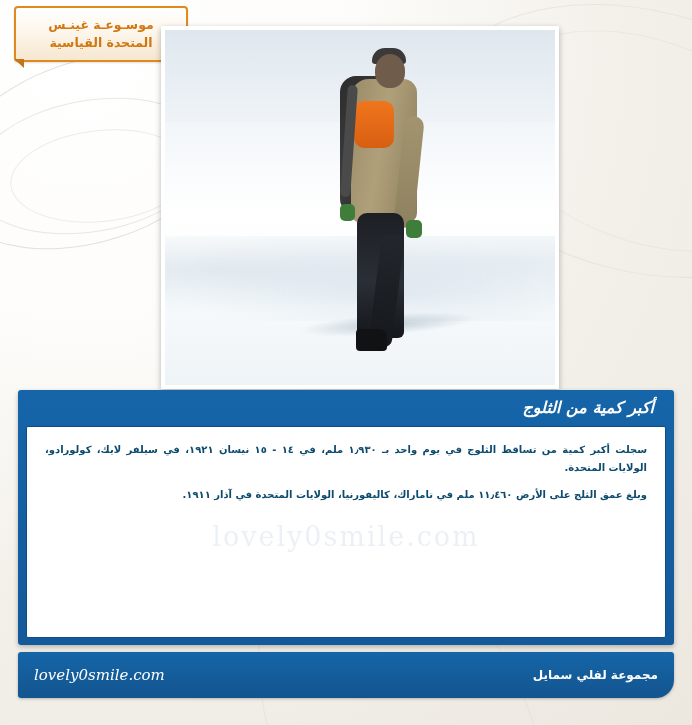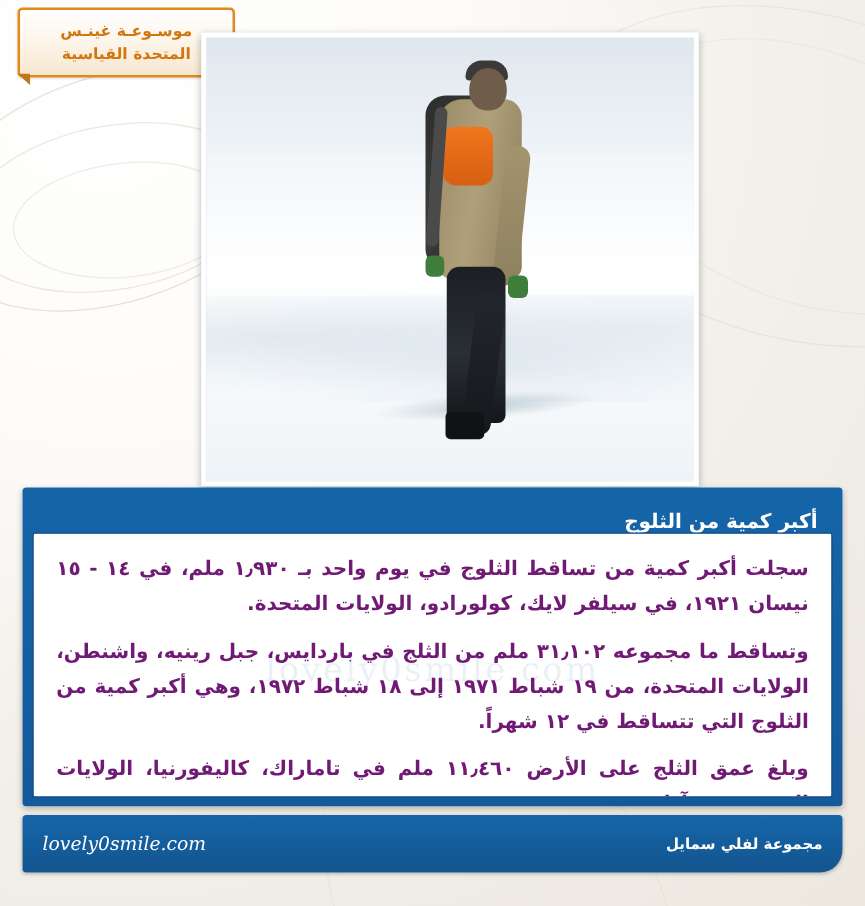--- a/index.html
+++ b/index.html
@@ -208,44 +208,45 @@
     height: 255px;
     background: linear-gradient(180deg, #1565a8 0%, #14599a 100%);
     border-radius: 3px;
     box-shadow: 0 2px 5px rgba(0,0,0,0.25);
     box-sizing: border-box;
     padding: 8px;
   }
   .panel-title-row {
     height: 28px;
     display: flex;
-    align-items: flex-end;
+    align-items: flex-start;
     justify-content: flex-start;
     padding: 0 12px;
+    font-style: italic;
   }
   .panel-title {
     color: #ffffff;
     font-size: 16px;
     font-weight: bold;
     letter-spacing: 0;
   }
   .panel-body {
     position: relative;
     background: #ffffff;
     border: 1px solid #0f4d86;
     border-radius: 2px;
     height: 212px;
     padding: 14px 18px 10px 18px;
     box-sizing: border-box;
     overflow: hidden;
   }
   .panel-body p {
     margin: 0 0 10px 0;
-    color: #701a75;
-    font-size: 16px;
+    color: #0c4a6e;
+    font-size: 10px;
     font-weight: bold;
     line-height: 1.75;
     text-align: justify;
     text-align-last: right;
   }
   .watermark {
     position: absolute;
     left: 50%;
     top: 52%;
     transform: translate(-50%,-50%);
@@ -324,21 +325,20 @@
       </div>
     </div>
   </div>
 
   <div class="panel">
     <div class="panel-title-row">
       <div class="panel-title">أكبر كمية من الثلوج</div>
     </div>
     <div class="panel-body">
       <p>سجلت أكبر كمية من تساقط الثلوج في يوم واحد بـ ١٫٩٣٠ ملم، في ١٤ - ١٥ نيسان ١٩٢١، في سيلفر لايك، كولورادو، الولايات المتحدة.</p>
-      <p>وتساقط ما مجموعه ٣١٫١٠٢ ملم من الثلج في باردايس، جبل رينيه، واشنطن، الولايات المتحدة، من ١٩ شباط ١٩٧١ إلى ١٨ شباط ١٩٧٢، وهي أكبر كمية من الثلوج التي تتساقط في ١٢ شهراً.</p>
       <p>وبلغ عمق الثلج على الأرض ١١٫٤٦٠ ملم في تاماراك، كاليفورنيا، الولايات المتحدة في آذار ١٩١١.</p>
       <div class="watermark">lovely0smile.com</div>
     </div>
   </div>
 
   <div class="footer">
     <div class="footer-right">مجموعة لفلي سمايل</div>
     <div class="footer-left">lovely0smile.com</div>
   </div>
 

